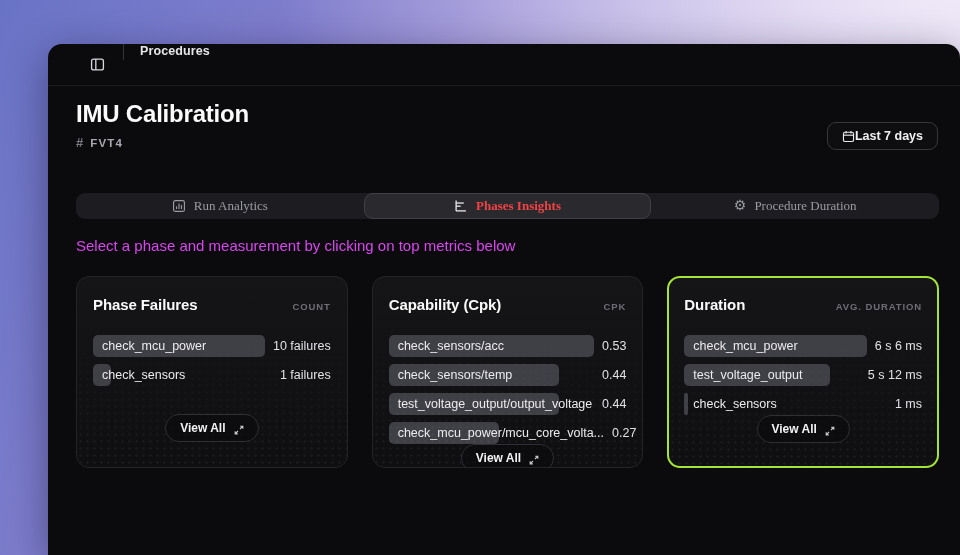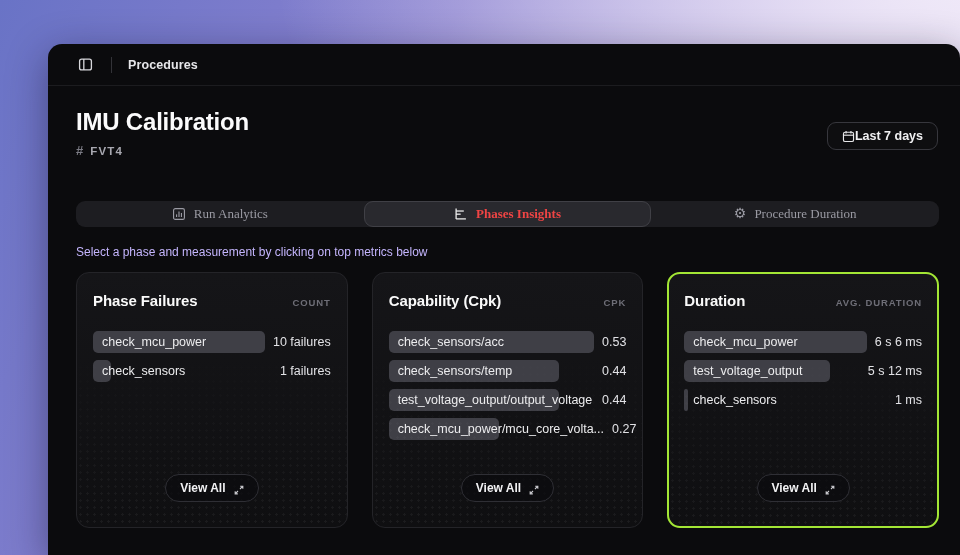--- a/index.html
+++ b/index.html
@@ -15,30 +15,30 @@
   .window{
     position:absolute; left:48px; top:44px; right:0; bottom:0;
     background:#0b0b0d;
     border-radius:14px 14px 0 0;
     box-shadow:0 10px 40px rgba(20,15,45,.45);
     display:flex; flex-direction:column;
   }
   
   .win-header{
     height:42px; flex:0 0 42px;
-    display:flex; align-items:center;
-    padding:0 28px;
+    display:flex; 
+    padding:0 40px;
     border-bottom:1px solid #1c1c1f;
   }
   .panel-btn{ background:none; border:none; cursor:pointer; display:flex; align-items:center; padding:2px; }
   .crumb-divider{ width:1px; height:16px; background:#333338; margin:0 16px; }
   .crumb{ font-size:12.5px; font-weight:700; color:#e6e6e9; letter-spacing:.1px; }
   
   .content{ flex:1; padding:0 21px 0 28px; display:flex; flex-direction:column; }
-  .page-title{ margin-top:22px; font-size:24px; font-weight:700; color:#fbfbfc; letter-spacing:-.2px; }
+  .page-title{ margin-top:14px; font-size:24px; font-weight:700; color:#fbfbfc; letter-spacing:-.2px; }
   .tag-row{ margin-top:7px; display:flex; align-items:center; gap:7px; }
   .hash{ color:#7c7c85; font-size:13px; font-weight:600; }
   .tag-text{ color:#a8a8b0; font-size:11.5px; font-weight:600; letter-spacing:1.2px; }
   .date-btn{
     position:absolute; top:78px; right:22px;
     display:flex; align-items:center; gap:0;
     background:#0e0e10; border:1px solid #37373d; border-radius:9px;
     padding:6px 14px; color:#f0f0f2; font-size:12.5px; font-weight:600;
     font-family:inherit; cursor:pointer;
   }
@@ -49,23 +49,23 @@
     display:flex; align-items:stretch;
   }
   .tab{
     flex:1; display:flex; align-items:center; justify-content:center; gap:8px;
     background:none; border:1px solid transparent; border-radius:9px;
     color:#9a9aa3; font-size:13px; font-weight:500; font-family:Liberation Serif, serif; cursor:pointer;
   }
   .tab.active{ background:#29292e; border-color:#404046; color:#ef4444; font-weight:700; }
   .gear-glyph{ font-size:14px; line-height:1; color:#9a9aa3; }
   
-  .helper{ margin-top:18px; font-size:12px; color:#c4b5fd; }
-  
-  .cards{ margin-top:13px; display:flex; gap:24px; height:256px; }
+  .helper{ margin-top:18px; font-size:15px; color:#d946ef; }
+  
+  .cards{ margin-top:22px; display:flex; gap:24px; height:192px; }
   .card{
     position:relative; flex:1;
     background:linear-gradient(180deg,#151518 0%,#0f0f11 100%);
     border:1px solid #242428; border-radius:13px;
     padding:19px 16px 16px 16px;
     display:flex; flex-direction:column; overflow:hidden;
   }
   .card::after{
     content:""; position:absolute; inset:0; border-radius:inherit; pointer-events:none;
     background-image:radial-gradient(rgba(255,255,255,.05) 1px, transparent 1.3px);

